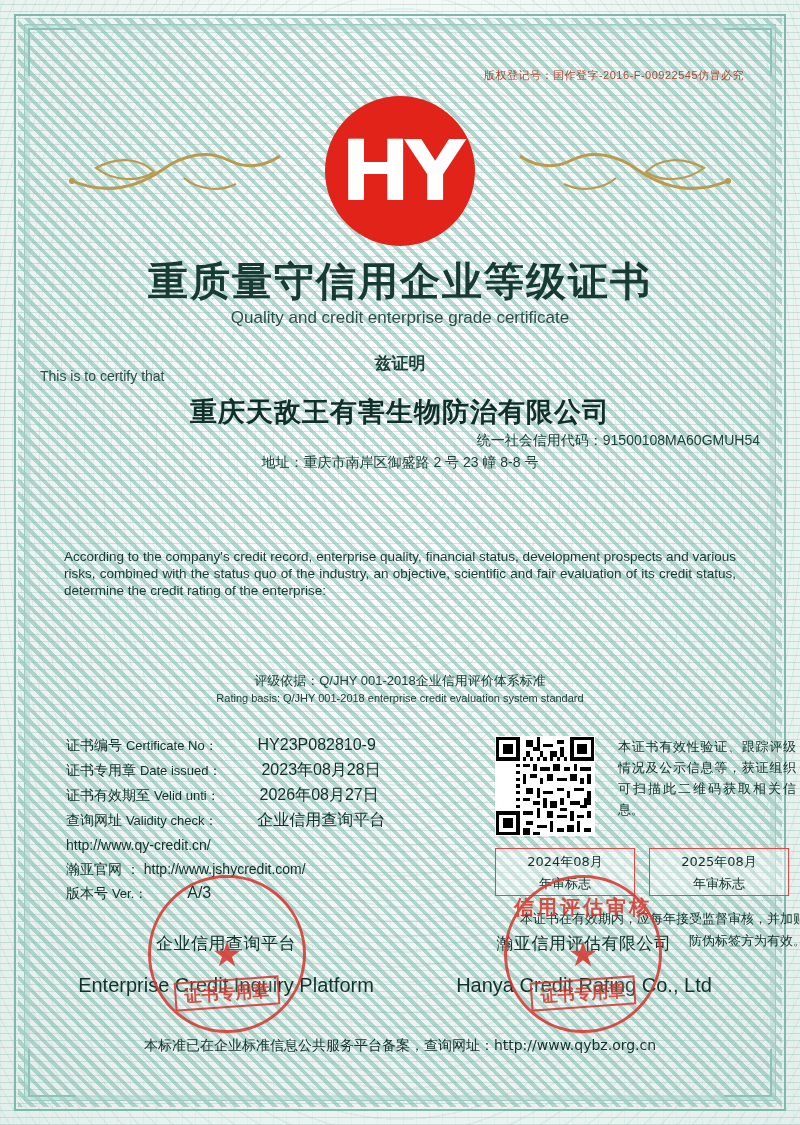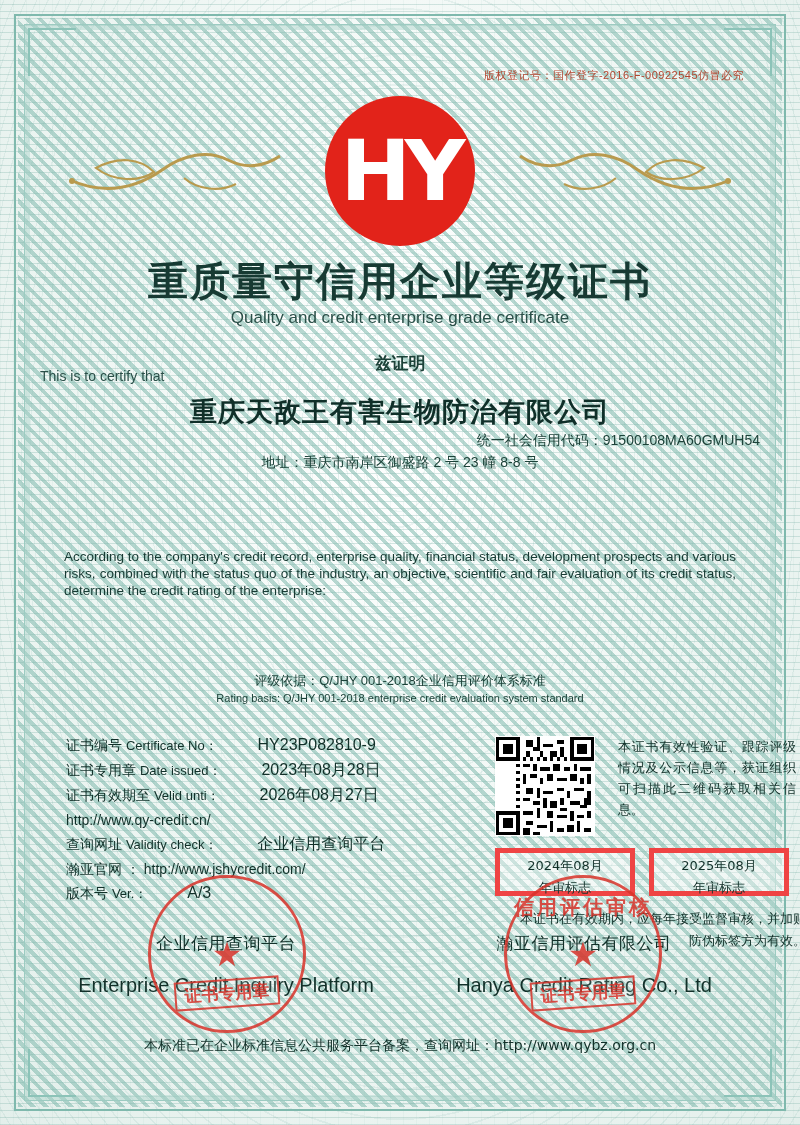--- a/index.html
+++ b/index.html
@@ -281,21 +281,21 @@
     position: absolute;
     top: 812px;
     left: 455px;
     width: 300px;
     display: flex;
     gap: 14px;
   }
   .stamp-box {
     width: 140px;
     height: 48px;
-    border: 5px solid #ef4444;
+    border: 1px solid #ef4444;
     text-align: center;
     font-size: 13px;
     line-height: 22px;
     color: #123029;
     padding-top: 2px;
     box-sizing: border-box;
     background: rgba(255,255,255,0.35);
     font-family: "DejaVu Sans", sans-serif;
   }
   .valid-note {
@@ -443,27 +443,27 @@
       <div class="row">
         <span class="lbl-zh">证书专用章</span>
         <span class="lbl-en">Date issued：</span>
         <span class="val">2023年08月28日</span>
       </div>
       <div class="row">
         <span class="lbl-zh">证书有效期至</span>
         <span class="lbl-en">Velid unti：</span>
         <span class="val">2026年08月27日</span>
       </div>
-      <div class="row url-line">
-        <span>http://www.qy-credit.cn/</span>
-      </div>
       <div class="row">
         <span class="lbl-zh">查询网址</span>
         <span class="lbl-en">Validity check：</span>
         <span class="val">企业信用查询平台</span>
+      </div>
+      <div class="row url-line">
+        <span>http://www.qy-credit.cn/</span>
       </div>
       <div class="row">
         <span class="lbl-zh">瀚亚官网</span>
         <span>：</span>
         <span>http://www.jshycredit.com/</span>
       </div>
       <div class="row">
         <span class="lbl-zh">版本号</span>
         <span class="lbl-en">Ver.：</span>
         <span class="val">A/3</span>

